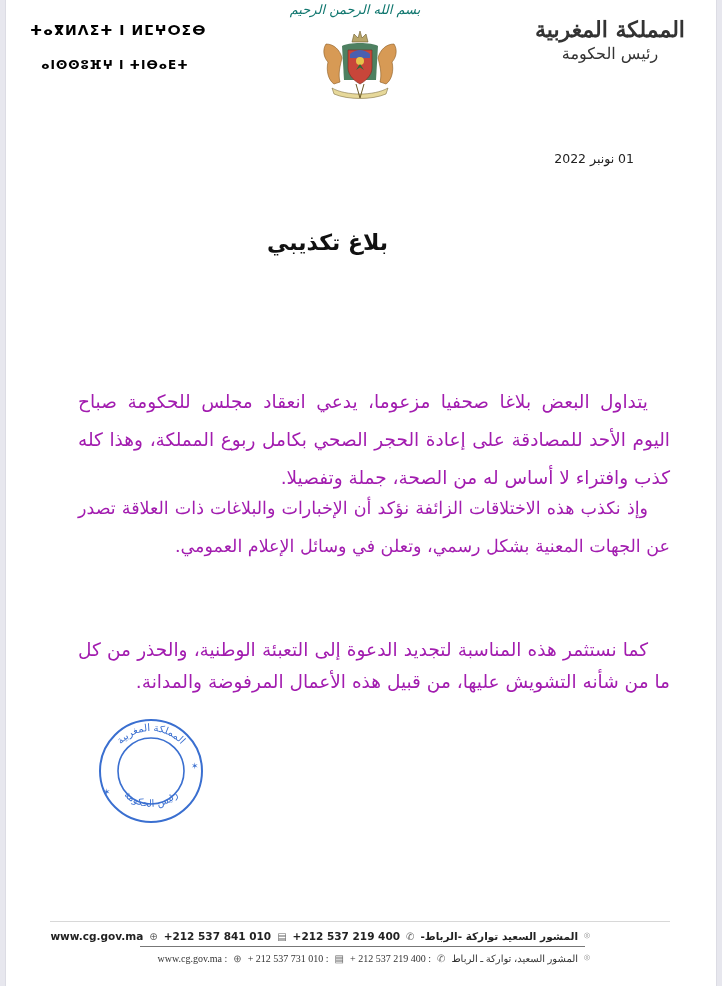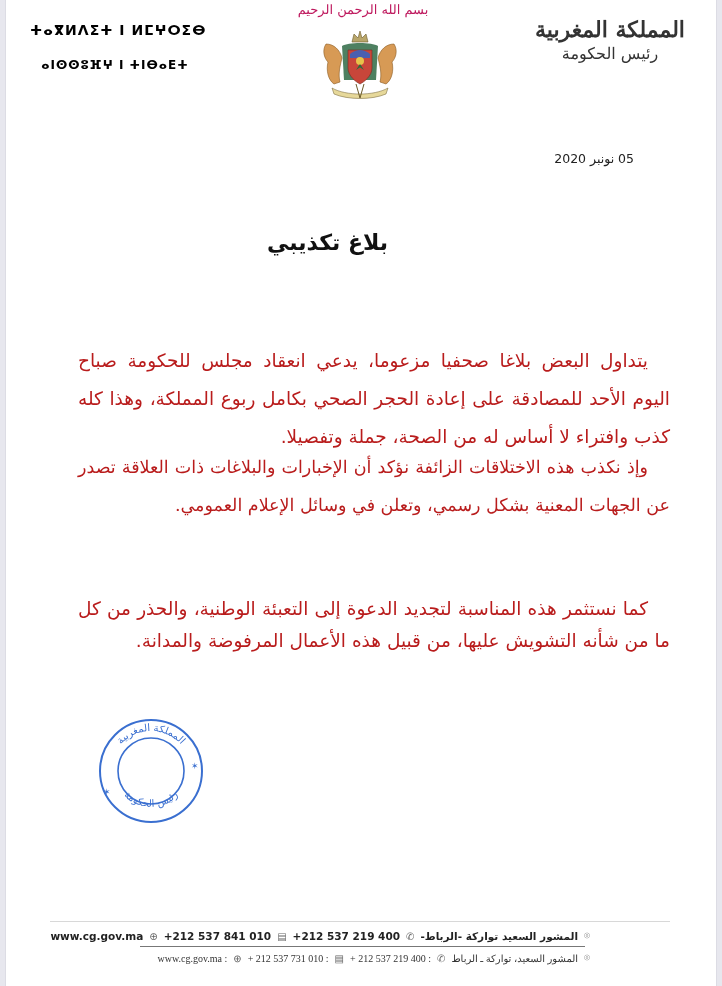--- a/index.html
+++ b/index.html
@@ -11,33 +11,33 @@
     position: relative;
   }
   .edge-left { position: absolute; left: 0; top: 0; width: 5px; height: 986px; background: #e7e7ee; border-right: 1px solid #dcdce4; }
   .edge-right { position: absolute; right: 0; top: 0; width: 5px; height: 986px; background: #e7e7ee; border-left: 1px solid #dcdce4; }
 
   
   .tifinagh { position: absolute; left: 30px; top: 22px; width: 170px; text-align: center; color: #000000; }
   .tifinagh .l1 { font-size: 14px; font-weight: bold; letter-spacing: 1px; white-space: nowrap; }
   .tifinagh .l2 { font-size: 12px; font-weight: bold; letter-spacing: 1px; margin-top: 20px; white-space: nowrap; }
 
-  .basmala { position: absolute; left: 288px; top: 2px; width: 150px; text-align: center; font-family: "DejaVu Serif", serif; font-size: 13px; color: #be185d; direction: rtl; }
+  .basmala { position: absolute; left: 280px; top: 2px; width: 150px; text-align: center; font-family: "DejaVu Serif", serif; font-size: 13px; color: #0f766e; font-style: italic; direction: rtl; }
 
   .emblem { position: absolute; left: 318px; top: 28px; width: 84px; height: 76px; }
 
   .kingdom { position: absolute; left: 525px; top: 15px; width: 170px; text-align: center; direction: rtl; font-family: "DejaVu Serif", serif; color: #333; }
   .kingdom .k1 { font-size: 22px; font-weight: bold; line-height: 28px; }
   .kingdom .k2 { font-size: 16px; line-height: 22px; }
 
   .date { position: absolute; right: 88px; top: 151px; font-size: 12.5px; color: #222; direction: rtl; font-family: "DejaVu Sans", sans-serif; }
 
   .title { position: absolute; left: 0; width: 655px; top: 230px; text-align: center; font-size: 22px; font-weight: bold; direction: rtl; color: #111; }
 
-  .body-text { position: absolute; left: 78px; width: 592px; direction: rtl; text-align: justify; text-align-last: right; font-size: 18.5px; color: #b91c1c; }
+  .body-text { position: absolute; left: 78px; width: 592px; direction: rtl; text-align: justify; text-align-last: right; font-size: 18.5px; color: #a21caf; margin-top: 41px; }
   .p1 { top: 342px; line-height: 38px; }
   .p2 { top: 448px; line-height: 38px; font-family: "DejaVu Serif", serif; font-size: 17.5px; }
   .p3 { top: 593px; line-height: 32px; }
   .body-text p { margin: 0; text-indent: 22px; }
 
   .stamp { position: absolute; left: 95px; top: 715px; width: 112px; height: 112px; }
 
   
   .footer-sep { position: absolute; left: 50px; width: 620px; top: 921px; height: 1px; background: #d8d8d8; }
   .footer-row { position: absolute; left: 140px; width: 450px; direction: rtl; white-space: nowrap; display: flex; align-items: center; gap: 6px; justify-content: flex-start; color: #222; }
@@ -76,21 +76,21 @@
 
   <path d="M14 60 C28 68 56 68 70 60 L68 66 C54 72 30 72 16 66 Z" fill="#e6d89a" stroke="#6b5a2a" stroke-width="0.5"></path>
   <path d="M38 56 L42 70 L46 56" fill="none" stroke="#6b5a2a" stroke-width="1"></path>
 </svg>
 
 <div class="kingdom">
   <div class="k1">المملكة المغربية</div>
   <div class="k2">رئيس الحكومة</div>
 </div>
 
-<div class="date">05 نونبر 2020</div>
+<div class="date">01 نونبر 2022</div>
 
 <div class="title">بلاغ تكذيبي</div>
 
 <div class="body-text p1">
   <p>يتداول البعض بلاغا صحفيا مزعوما، يدعي انعقاد مجلس للحكومة صباح اليوم الأحد للمصادقة على إعادة الحجر الصحي بكامل ربوع المملكة، وهذا كله كذب وافتراء لا أساس له من الصحة، جملة وتفصيلا.</p>
 </div>
 <div class="body-text p2">
   <p>وإذ نكذب هذه الاختلاقات الزائفة نؤكد أن الإخبارات والبلاغات ذات العلاقة تصدر عن الجهات المعنية بشكل رسمي، وتعلن في وسائل الإعلام العمومي.</p>
 </div>
 <div class="body-text p3">

